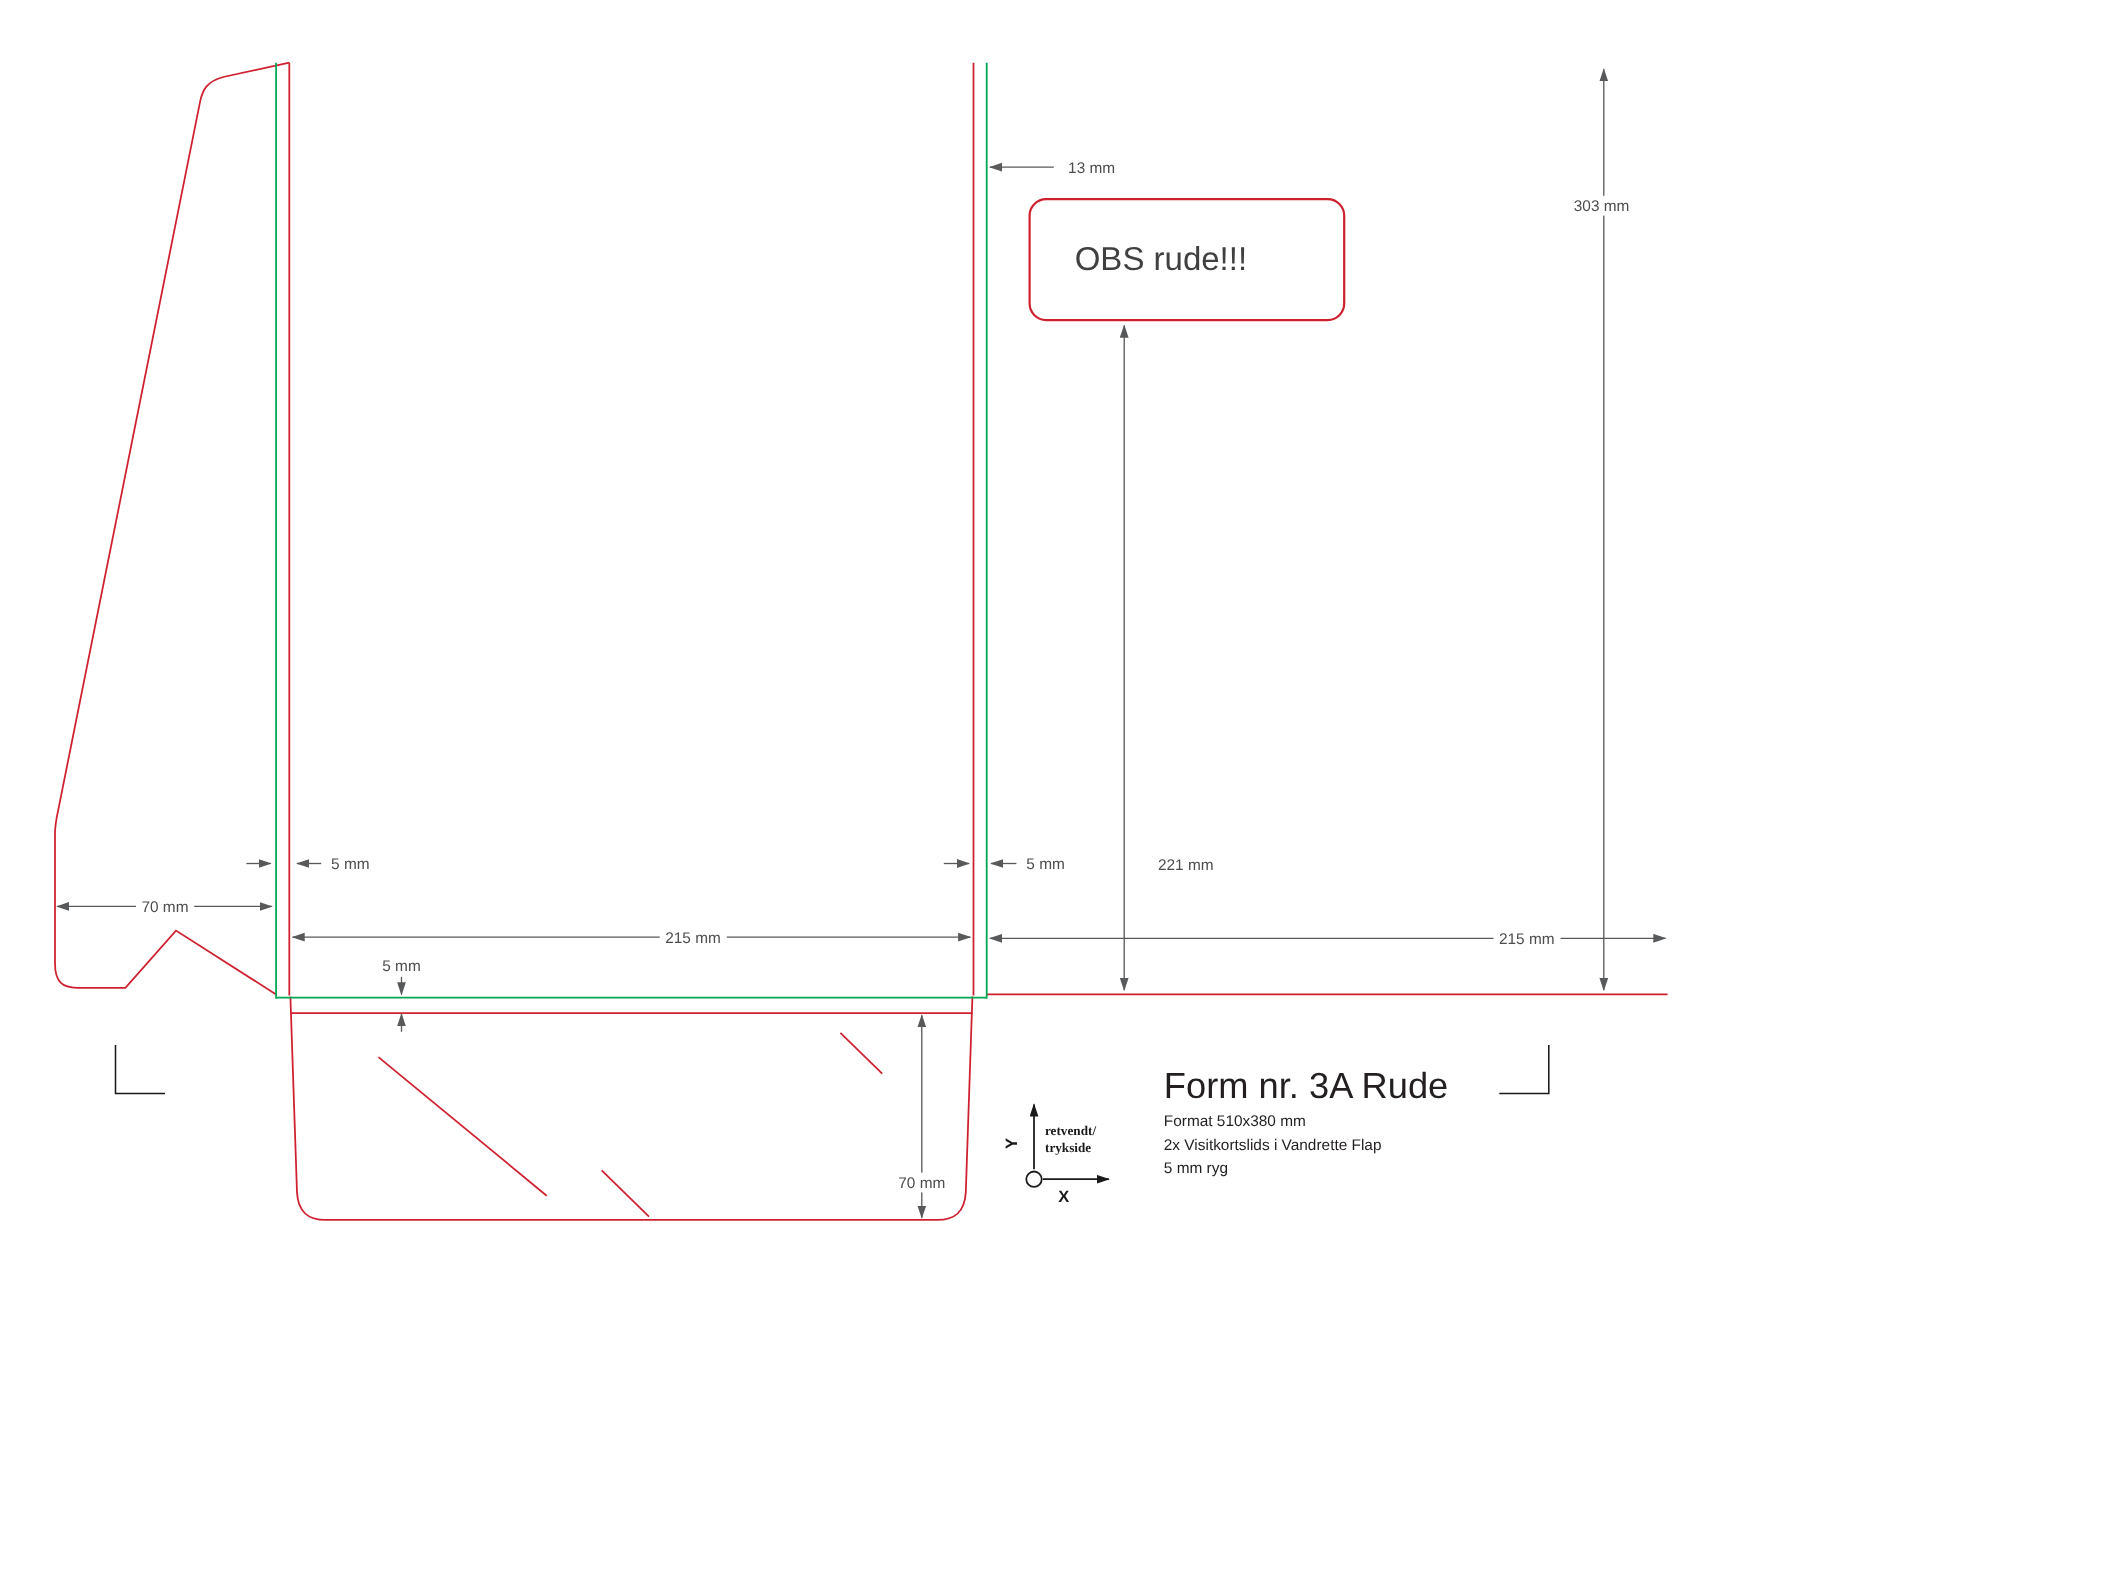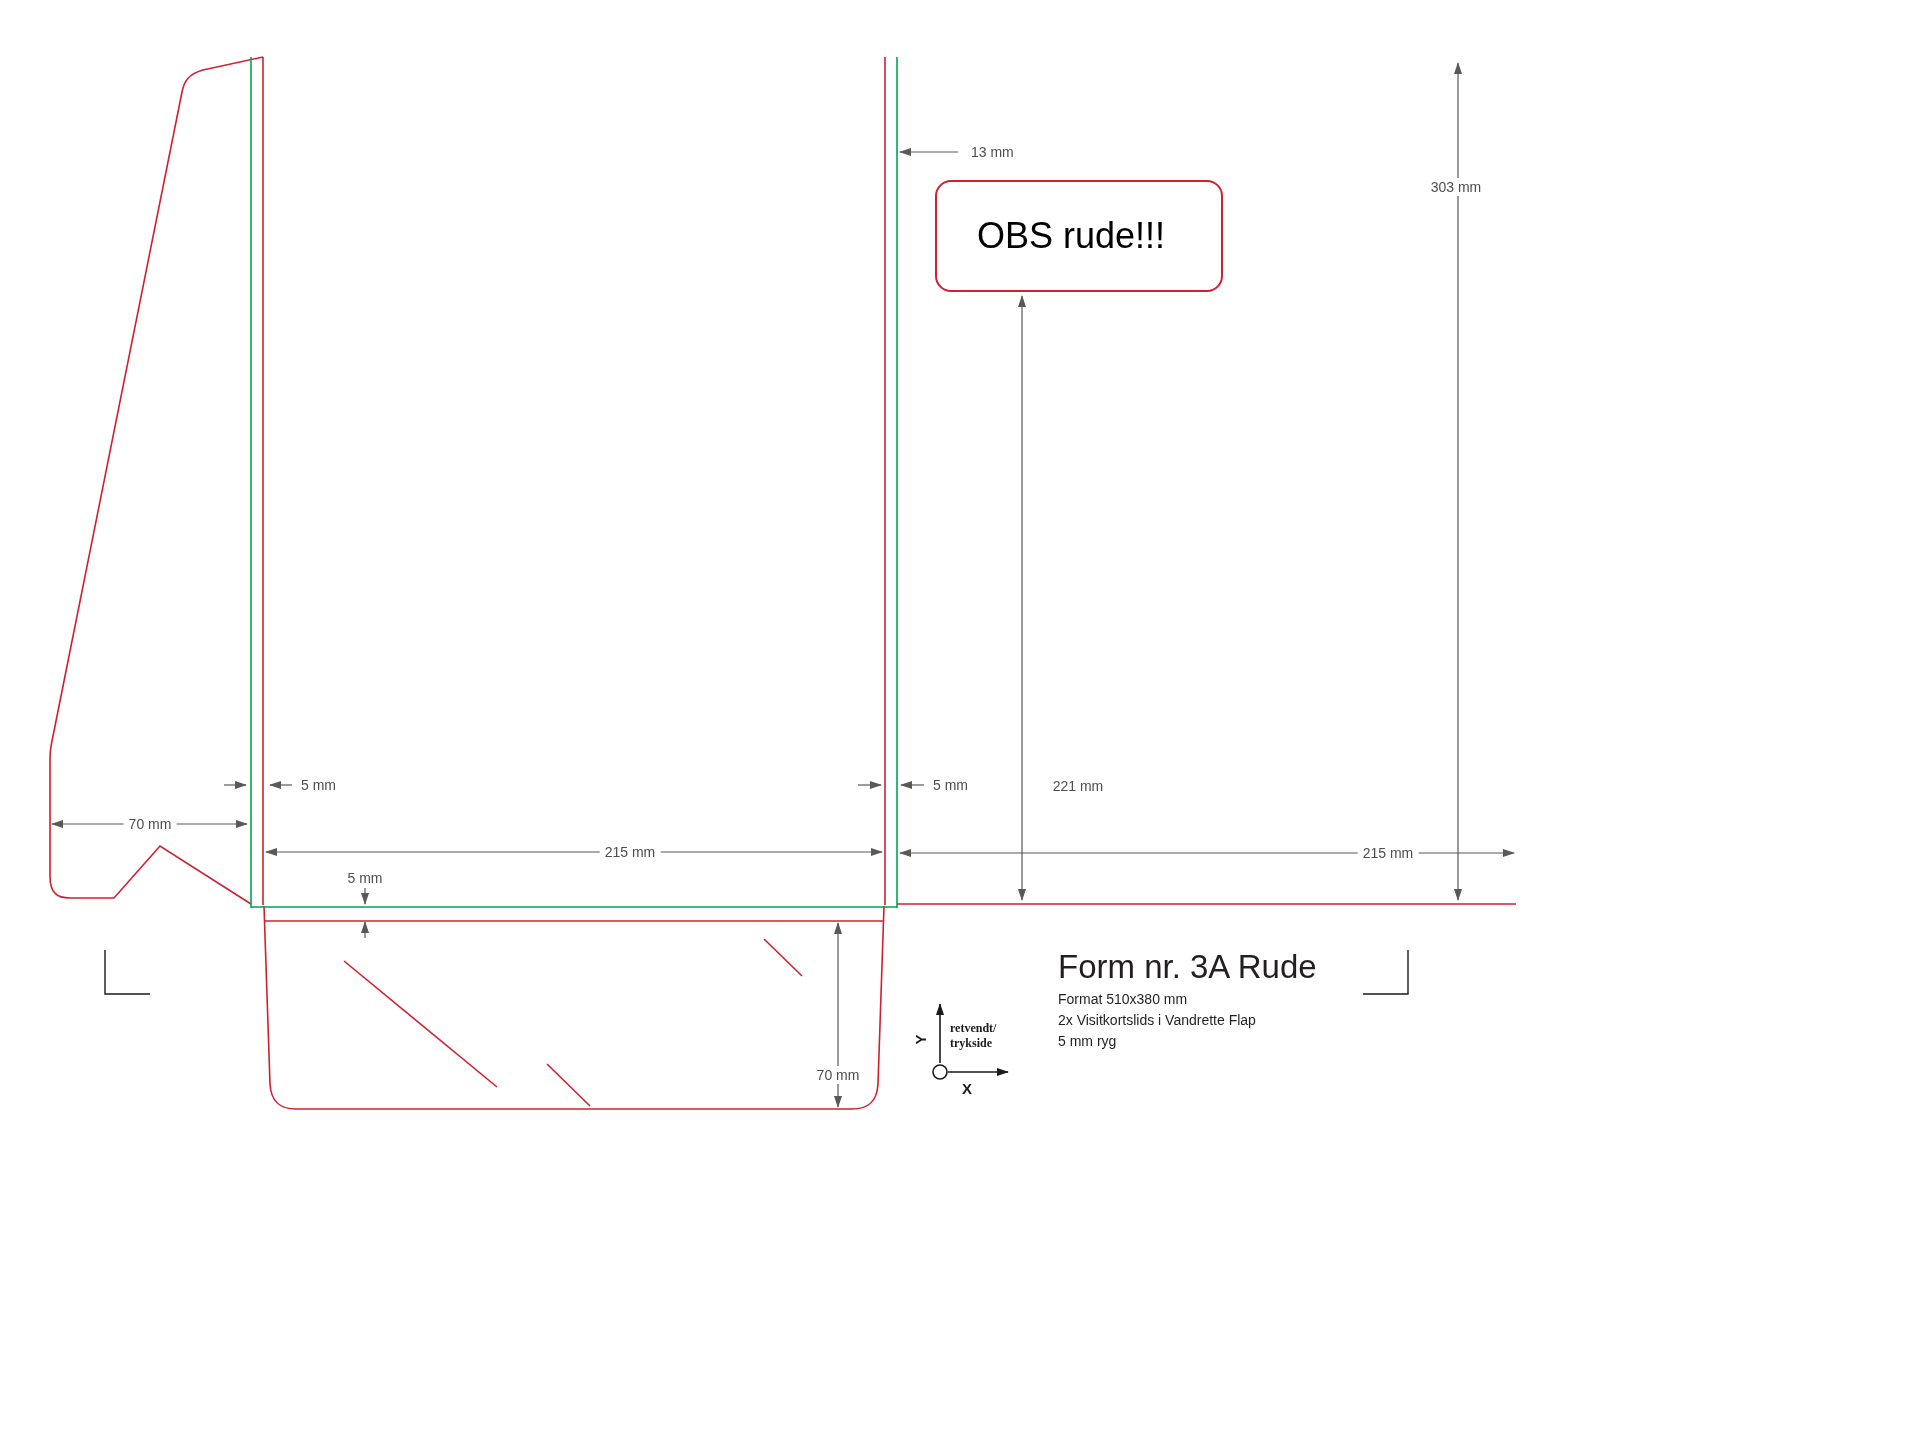--- a/index.html
+++ b/index.html
@@ -31,26 +31,26 @@
     left: 935px; top: 180px;
     width: 288px; height: 112px;
     border: 2px solid #cf2030;
     border-radius: 16px;
     background: #ffffff;
   }
   .obs-text {
     position: absolute;
     left: 40px; top: 50%;
     transform: translateY(-50%);
-    color: #000000;
-    font-size: 36px;
+    color: #404040;
+    font-size: 30px;
     white-space: nowrap;
   }
 
-  .title-block { position: absolute; left: 1058px; top: 948px; color: #231f20; }
+  .title-block { position: absolute; left: 1058px; top: 968px; color: #231f20; }
   .title-main { font-size: 33px; line-height: 38px; margin-bottom: 3px; }
   .title-line { font-size: 14px; line-height: 21px; }
 
   .axis-label {
     position: absolute;
     color: #1a1a1a;
     font-weight: bold;
     font-size: 15px;
   }
   .axis-label-y { left: 915px; top: 1031px; transform: rotate(-90deg); }

